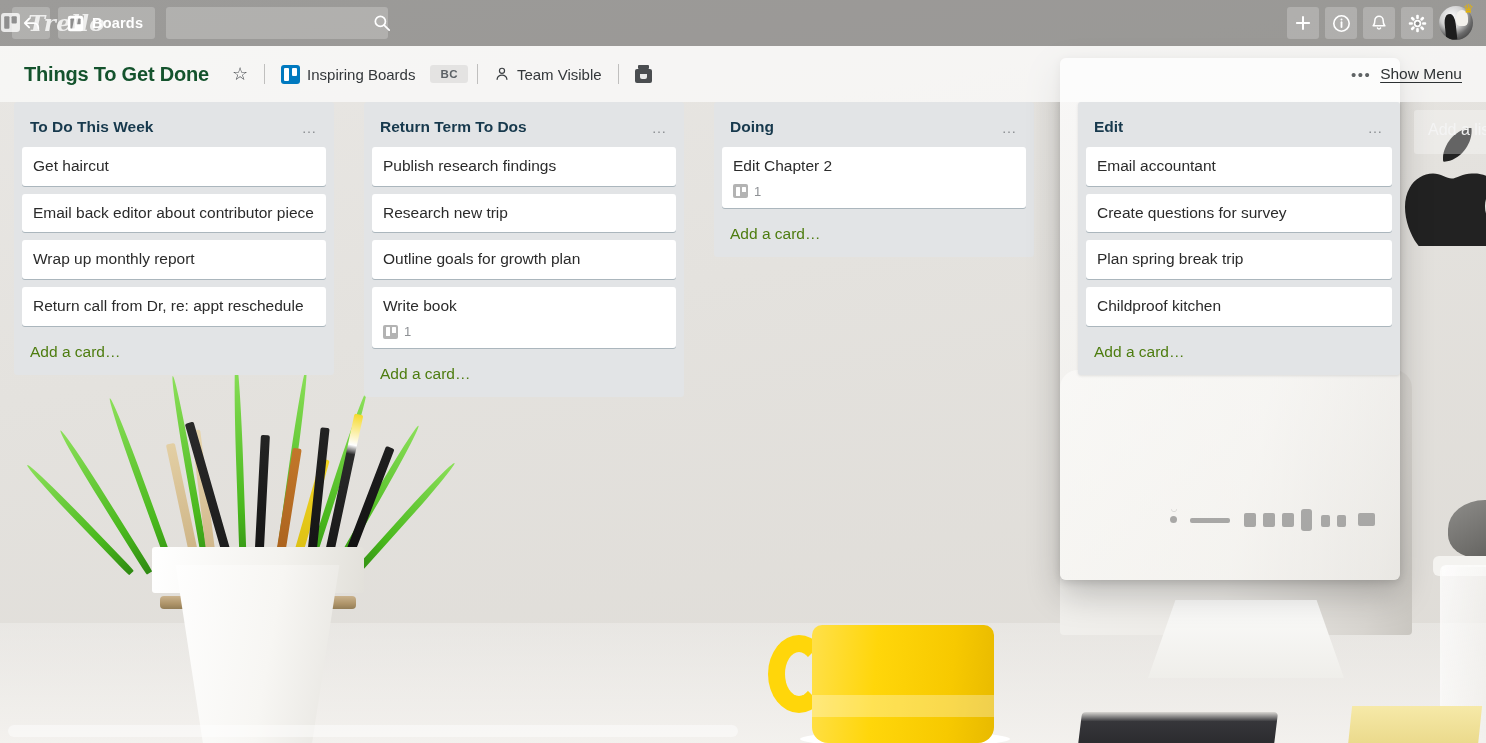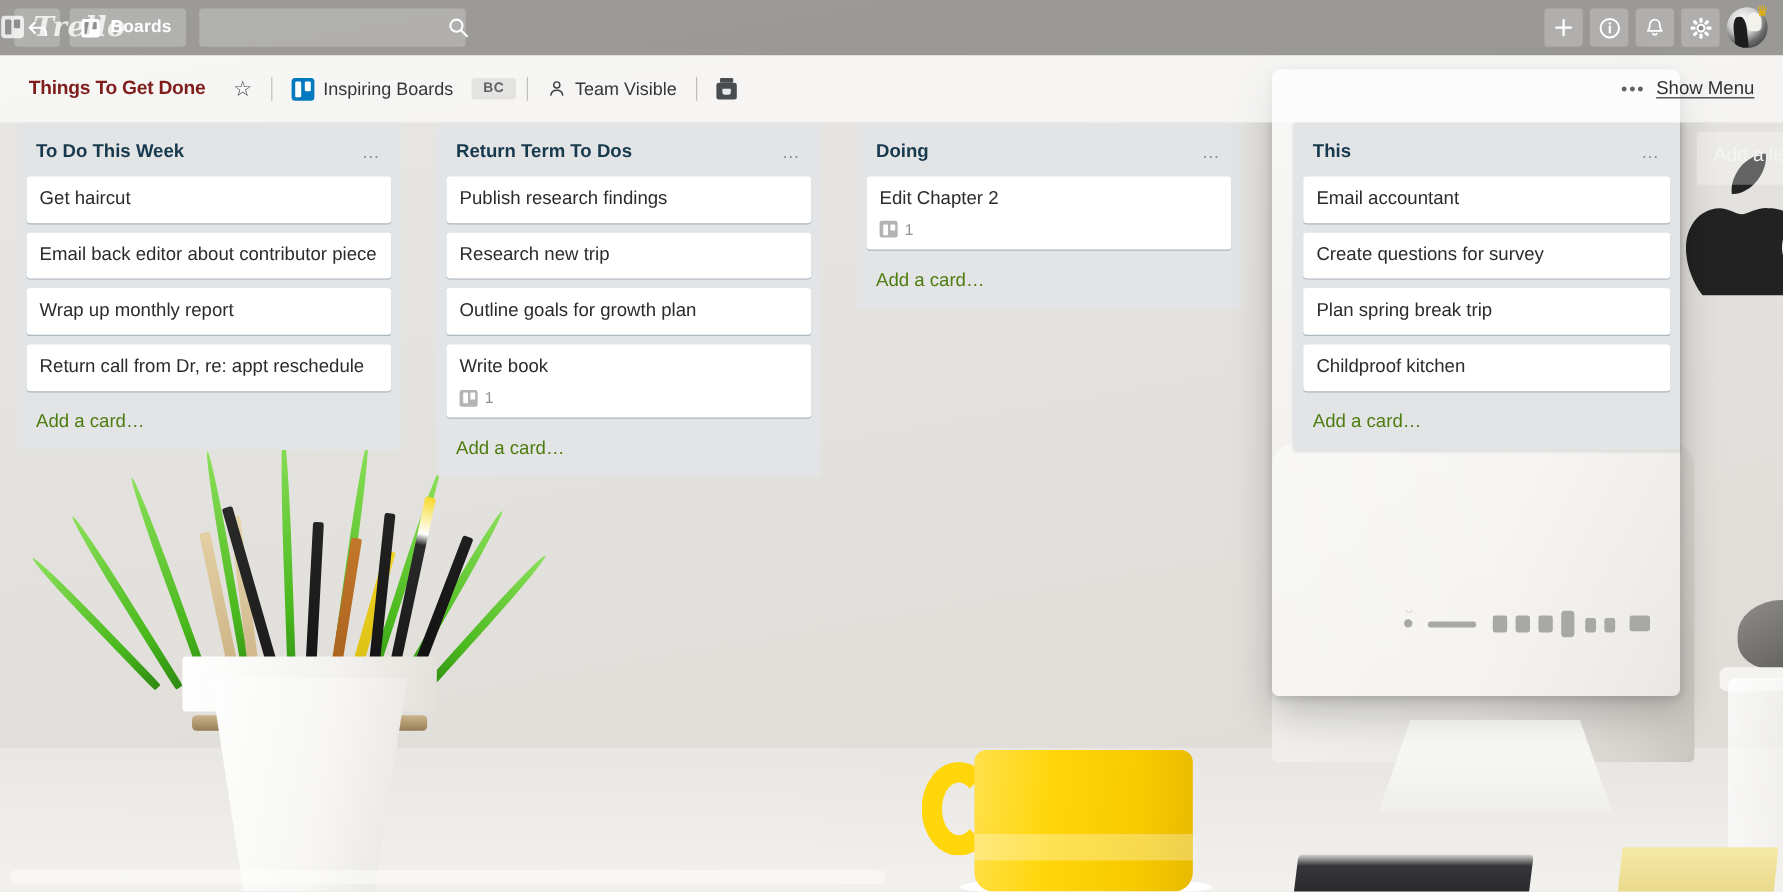--- a/index.html
+++ b/index.html
@@ -175,21 +175,21 @@
   }
 
   
   #board-header {
     position: absolute; top: 46px; left: 0; right: 0; height: 56px;
     background: rgba(255,255,255,.62);
     display: flex; align-items: center; padding: 0 14px 0 24px;
     z-index: 30;
   }
   #board-title {
-    font-size: 16px; font-weight: bold; color: #7f1d1d; letter-spacing: -.2px;
+    font-size: 20px; font-weight: bold; color: #14532d; letter-spacing: -.2px;
     margin-right: 16px; cursor: pointer;
   }
   .hdr-item {
     display: flex; align-items: center; gap: 7px;
     font-size: 15px; color: #33373a; cursor: pointer;
     padding: 5px 7px; border-radius: 3px;
   }
   .hdr-sep {
     width: 1px; height: 20px; background: rgba(0,0,0,.22); margin: 0 9px; flex:none;
   }
@@ -573,21 +573,21 @@
         <span class="badge-count">1</span>
       </div>
     </div>
     <div class="add-card">Add a card…</div>
   </div>
 
   <div style="position:absolute; left:1060px; top:0;">
     <div id="done-elevated"></div>
     <div class="list" id="list-done" style="left:18px; width:322px;">
       <div class="list-header">
-        <span class="list-title">This</span>
+        <span class="list-title">Edit</span>
         <span class="list-menu-dots">…</span>
       </div>
       <div class="card">
         <div class="card-title">Email accountant</div>
       </div>
       <div class="card">
         <div class="card-title">Create questions for survey</div>
       </div>
       <div class="card">
         <div class="card-title">Plan spring break trip</div>

